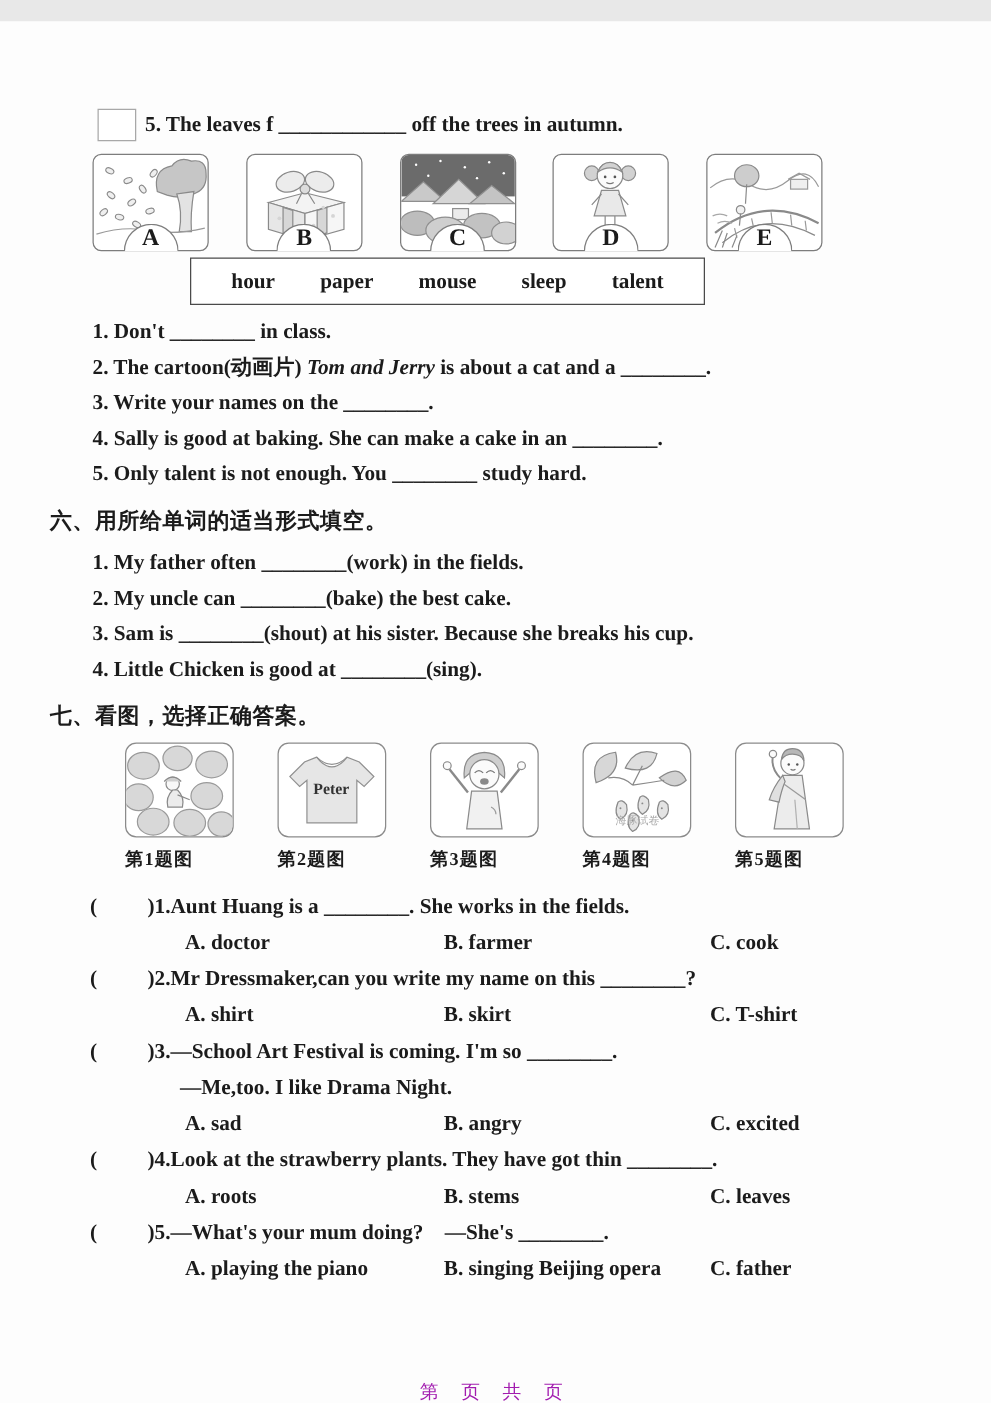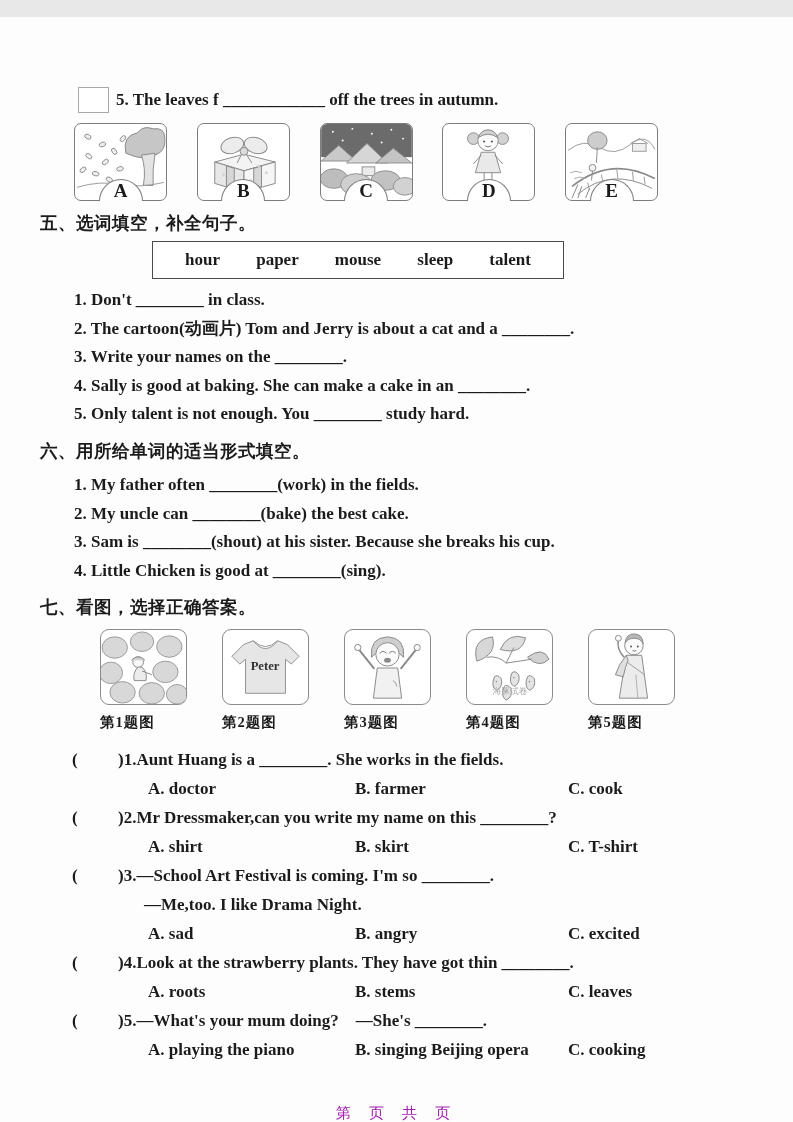--- a/index.html
+++ b/index.html
@@ -20,21 +20,21 @@
   .notch { position:absolute; bottom:-1px; left:50%; transform:translateX(-50%); width:44px; height:22px; background:#fff;
            border:1px solid #7d7d7d; border-bottom:none; border-radius:22px 22px 0 0;
            display:flex; align-items:flex-end; justify-content:center; font-weight:700; font-size:19px; line-height:20px; }
 
   
   .sec-title { margin:9px 0 0 40px; line-height:26px; }
   .word-bank { margin:5px 0 0 152px; width:412px; height:38px; border:1.5px solid #4a4a4a; background:#fff;
                display:flex; align-items:center; justify-content:space-around; padding:0 14px; }
   .items { margin:7px 0 0 74px; }
   .item { line-height:28.6px; white-space:pre-wrap; }
-  .italic { }
+  .italic { font-style:italic; }
 
   
   .cards7-row { margin:9px 0 0 100px; width:590px; display:flex; justify-content:space-between; }
   .card7wrap { width:102px; display:flex; flex-direction:column; align-items:flex-start; }
   .card7 { position:relative; width:87px; height:76px; border:1px solid #8b8b8b; border-radius:9px; background:#fff; overflow:hidden; }
   .card7 svg { width:100%; height:100%; }
   .caption { margin-top:8px; font-size:14.5px; font-weight:600; letter-spacing:1px; }
 
   
   .questions { margin:13px 0 0 72px; }
@@ -155,21 +155,20 @@
         <path d="M22,60 L24,68 M36,52 L38,61 M52,47 L53,56 M68,49 L69,58 M80,54 L81,62" stroke="#9a9a9a"></path>
         <path d="M4,50 q6,-3 12,0 M8,56 q6,-3 12,0" stroke="#a8a8a8" fill="none"></path>
         <path d="M6,76 L12,62 M12,76 L16,64 M20,76 L24,66" stroke="#8a8a8a"></path>
         <circle cx="27" cy="45" r="3.5" fill="#f2f2f2" stroke="#8a8a8a"></circle>
         <path d="M27,48 L26,58" stroke="#8a8a8a"></path>
       </svg>
       <div class="notch">E</div>
     </div>
   </div>
 
-  <div class="sec-title zh-header">五、选词填空，补全句子。</div>
 
   <div class="word-bank en">
     <span>hour</span>
     <span>paper</span>
     <span>mouse</span>
     <span>sleep</span>
     <span>talent</span>
   </div>
 
   <div class="items en">
@@ -336,18 +335,18 @@
     </div>
 
     <div class="qrow1">
       <span class="openp">(</span>
         <span class="qnum">)5.</span>
         <span class="qtxt">—What's your mum doing?    —She's ________.</span>
     </div>
     <div class="opts">
       <span>A. playing the piano</span>
       <span>B. singing Beijing opera</span>
-      <span>C. cooking</span>
+      <span>C. father</span>
     </div>
   </div>
 
   <div class="footer">第 页 共 页</div>
 </div>
 
 </body></html>

